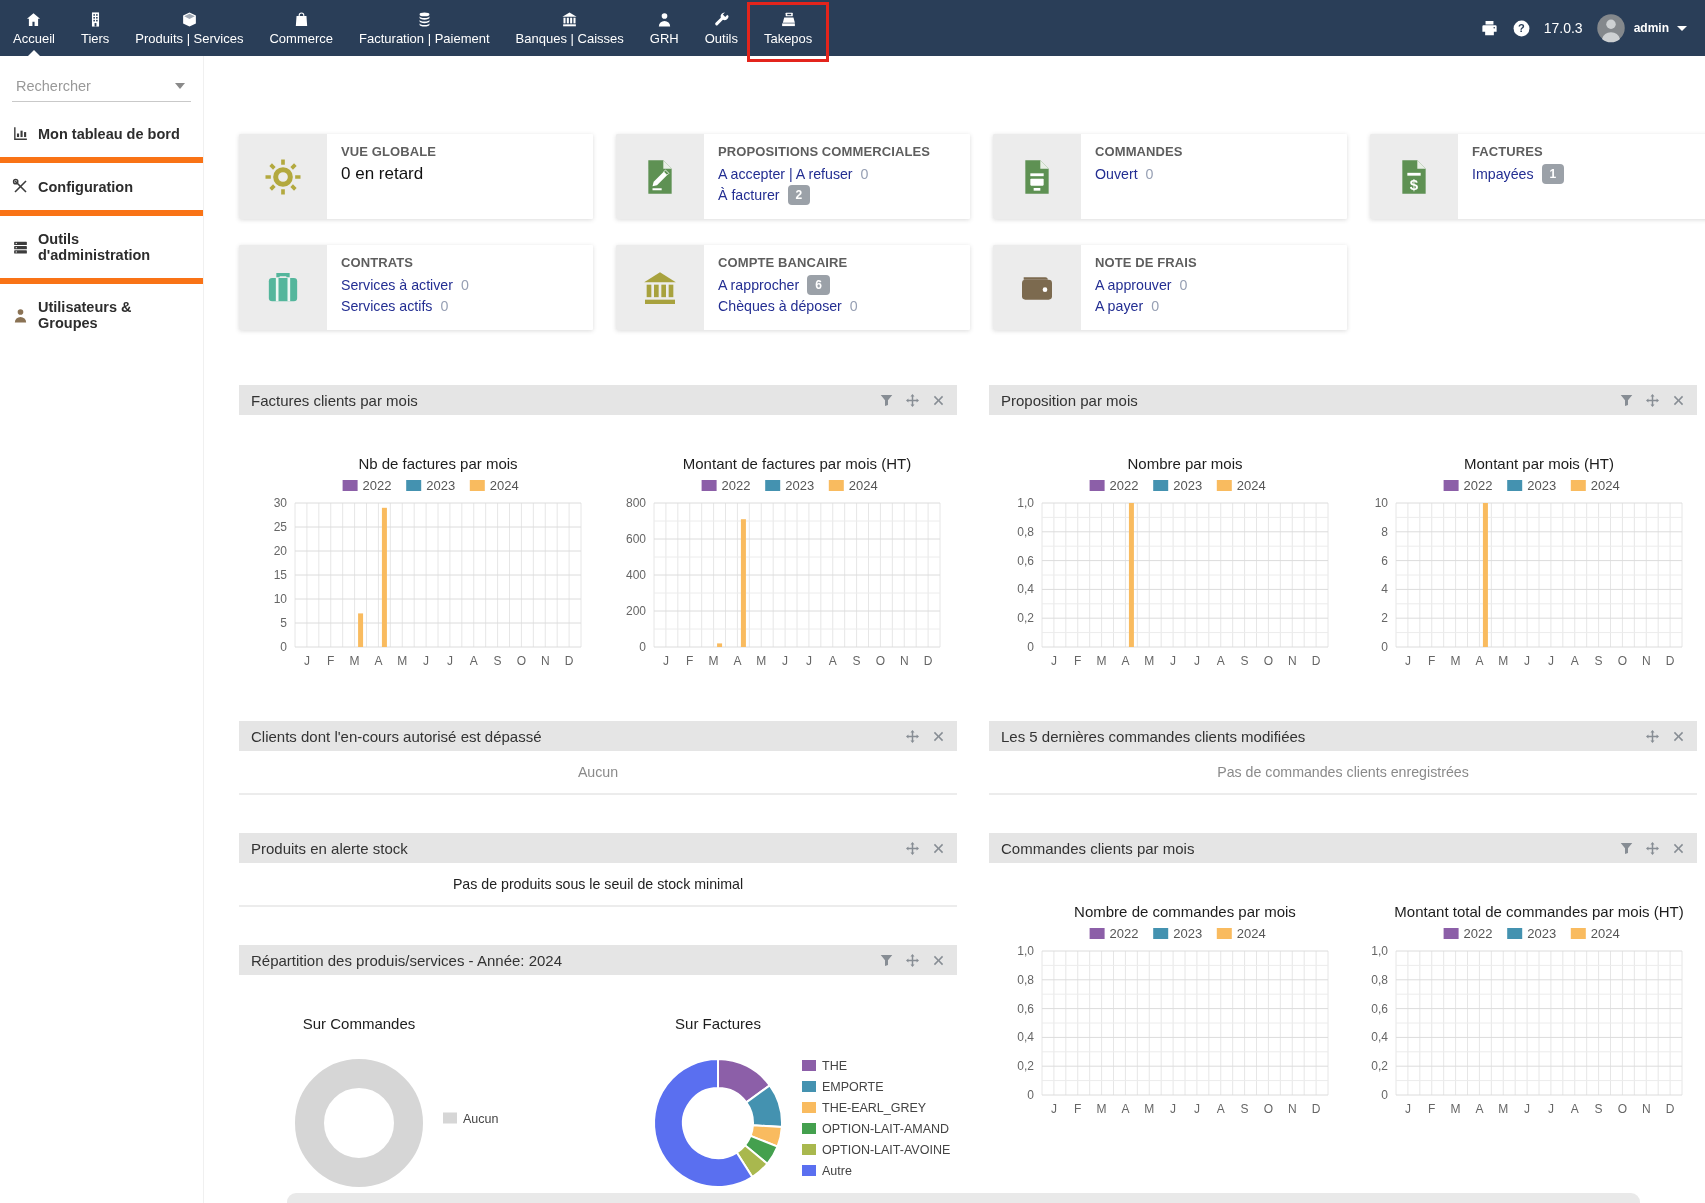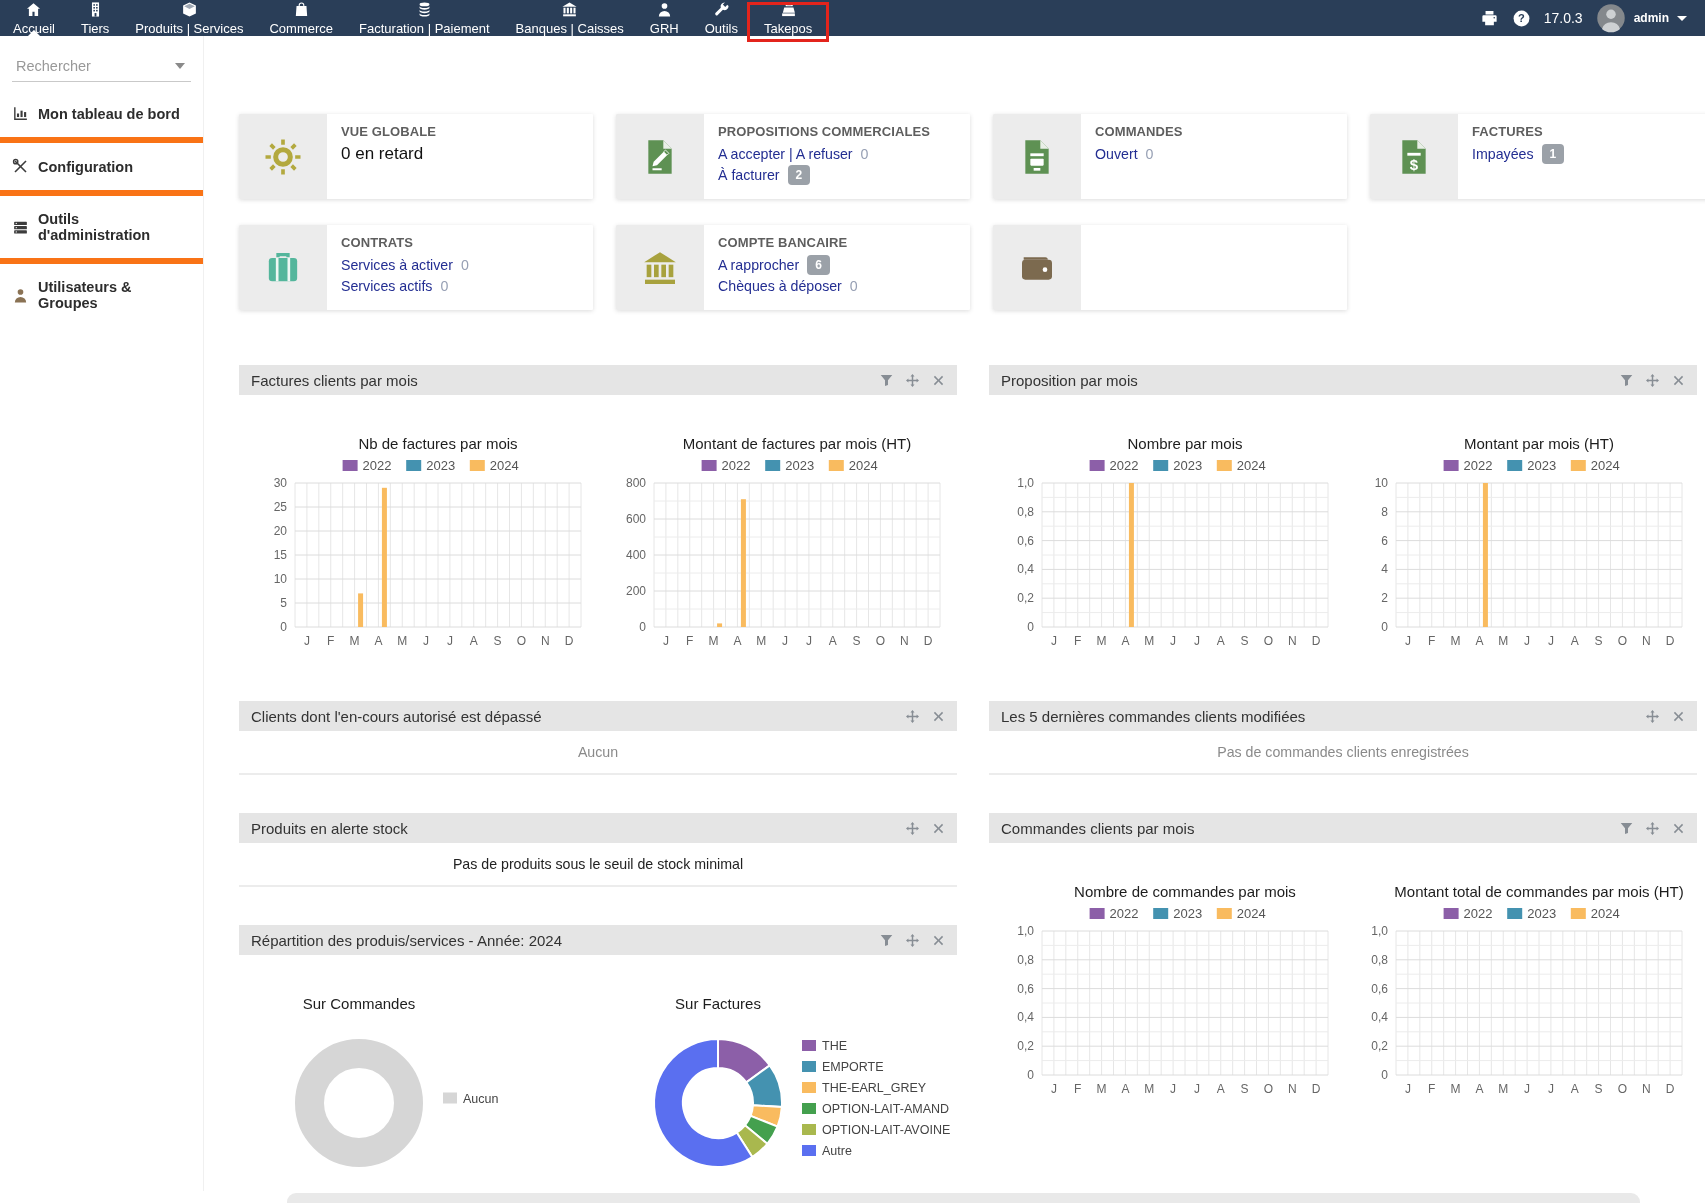--- a/index.html
+++ b/index.html
@@ -3,21 +3,21 @@
 <meta charset="utf-8">
 <style>
   * { box-sizing: border-box; }
   html,body { margin:0; padding:0; }
   body {
     width:1705px; height:1203px; overflow:hidden; position:relative;
     background:#fff; font-family:"Liberation Sans","DejaVu Sans",sans-serif; color:#333;
   }
   
   .topnav {
-    height:36px; background:#2a3e58; display:flex; align-items:stretch;
+    height:56px; background:#2a3e58; display:flex; align-items:stretch;
     position:relative; z-index:10;
   }
   .nav-item {
     display:flex; flex-direction:column; align-items:center; justify-content:center;
     gap:3px; padding:4px 13px 3px; color:#fff; font-size:13px; cursor:pointer; position:relative;
   }
   .nav-item .nav-ic svg { width:17px; height:17px; fill:#fff; display:block; }
   .nav-item.active::after {
     content:""; position:absolute; bottom:0; left:50%; margin-left:-6px;
     border-left:6px solid transparent; border-right:6px solid transparent; border-bottom:6px solid #fff;
@@ -367,20 +367,25 @@
           <div class="card-line"><a class="clink">Chèques à déposer</a><span class="ccount">0</span></div>
         </div>
       </div>
       <div class="card">
         <div class="card-icon">
           <svg viewBox="0 0 24 24" fill="#7c6a4f">
               <path d="M4 5.5h13a1.5 1.5 0 0 1 1.5 1.5H4z"></path>
               <rect x="3" y="7" width="18" height="12" rx="2"></rect>
               <circle cx="16.8" cy="13" r="1.4" fill="#fff"></circle>
             </svg>
+        </div>
+        <div class="card-content">
+          <div class="card-title">NOTE DE FRAIS</div>
+          <div class="card-line"><a class="clink">A approuver</a><span class="ccount">0</span></div>
+          <div class="card-line"><a class="clink">A payer</a><span class="ccount">0</span></div>
         </div>
       </div>
     </div>
 
     <div class="widgets">
       <div class="col-left">
         <section class="widget">
           <header class="widget-head">
             <span>Factures clients par mois</span>
             <span class="widget-icons">

